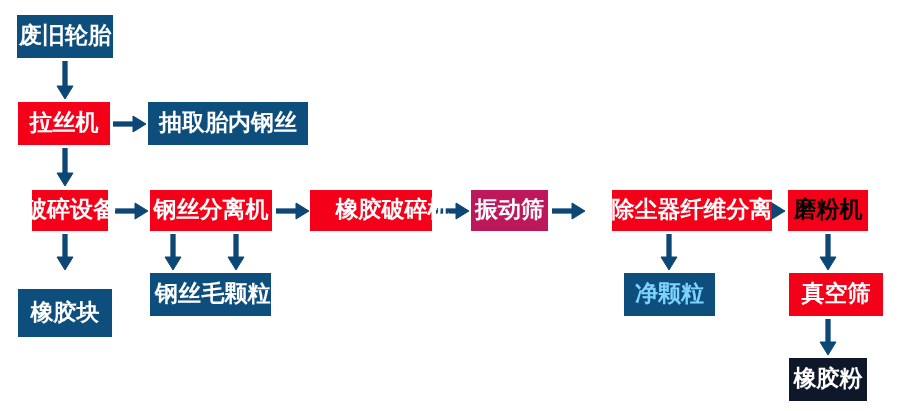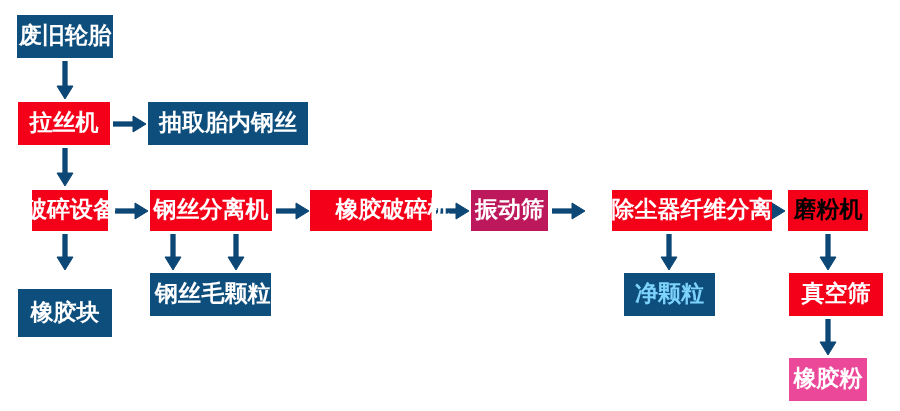--- a/index.html
+++ b/index.html
@@ -200,16 +200,16 @@
     </div>
     <div class="node blue" style="left: 201px; top: 273px; width: 70px; height: 43px; background: rgb(14, 78, 125); color: rgb(255, 255, 255);">
       <span class="label">毛颗粒</span>
     </div>
     <div class="node blue" style="left: 624px; top: 273px; width: 91px; height: 43px; background: rgb(14, 78, 125); color: #7dd3fc;">
       <span class="label">净颗粒</span>
     </div>
     <div class="node red" style="left: 789px; top: 273px; width: 94px; height: 43px; background: rgb(245, 0, 25); color: rgb(255, 255, 255);">
       <span class="label">真空筛</span>
     </div>
-    <div class="node blue" style="left: 789px; top: 358px; width: 78px; height: 43px; background: #ec4899; color: rgb(255, 255, 255);">
+    <div class="node blue" style="left: 789px; top: 358px; width: 78px; height: 43px; background: #0f172a; color: rgb(255, 255, 255);">
       <span class="label">橡胶粉</span>
     </div>
   </div>
 
 </body></html>

